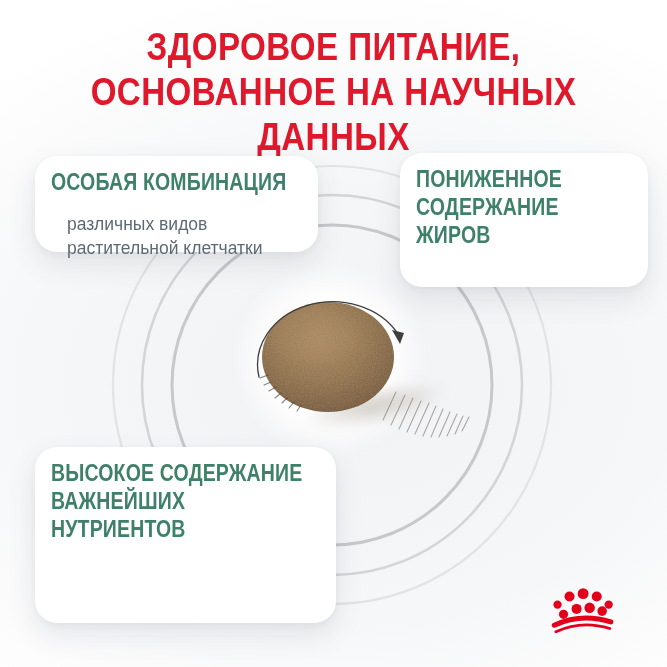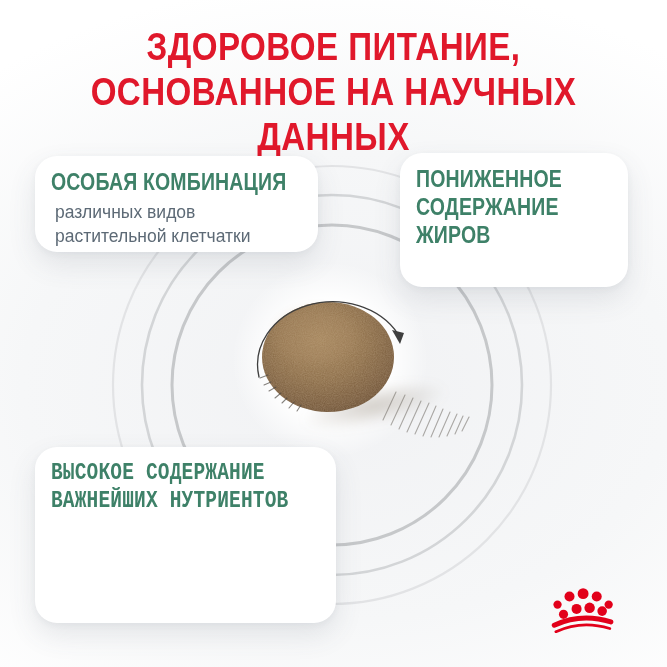--- a/index.html
+++ b/index.html
@@ -25,26 +25,26 @@
     position:absolute;z-index:4;background:#ffffff;border-radius:22px;
     box-shadow:0 12px 28px rgba(70,80,100,.12), 0 2px 6px rgba(70,80,100,.06);
     padding:12px 16px;box-sizing:border-box;
   }
   .card h2{
     margin:0 0 2px 0;color:#3e8168;font-weight:bold;
     font-size:23.5px;line-height:28px;letter-spacing:.2px;
     width:121%;transform:scaleX(.83);transform-origin:0 0;
   }
   .card p{
-    margin:4px;color:#5d6a76;font-size:17.5px;line-height:24px;
+    margin:16px;color:#5d6a76;font-size:17.5px;line-height:24px;
   }
   .card-1{left:35px;top:156px;width:283px;height:96px;}
   .card-1 p{max-width:205px;}
-  .card-2{left:400px;top:153px;width:228px;height:134px;}
-  .card-3{left:35px;top:447px;width:301px;height:176px;font-family:Liberation Mono, monospace;}
+  .card-2{left:400px;top:153px;width:248px;height:134px;}
+  .card-3{left:35px;top:447px;width:301px;height:176px;}
   .card-3 p{max-width:242px;}
   .crown{position:absolute;left:551px;top:587px;z-index:5;}
 </style>
 </head>
 <body>
 
 <div class="bg"></div>
 
 <svg class="scene" width="667" height="667" viewBox="0 0 667 667">
   <defs>

